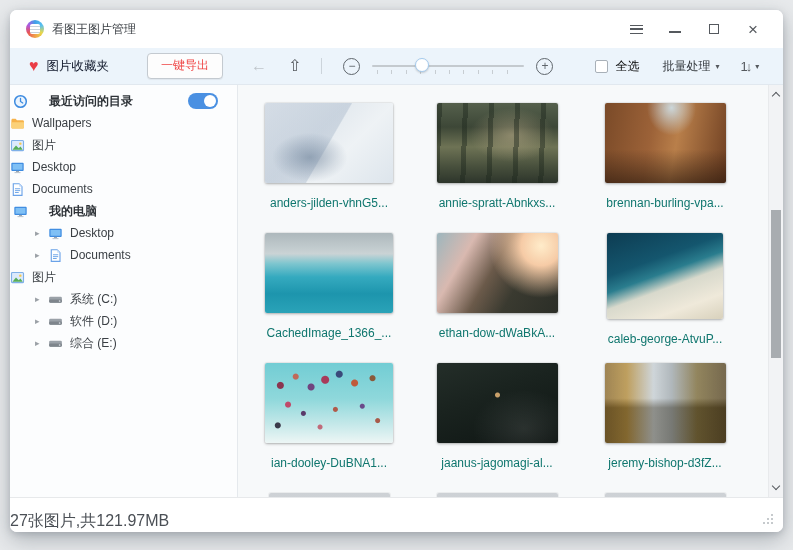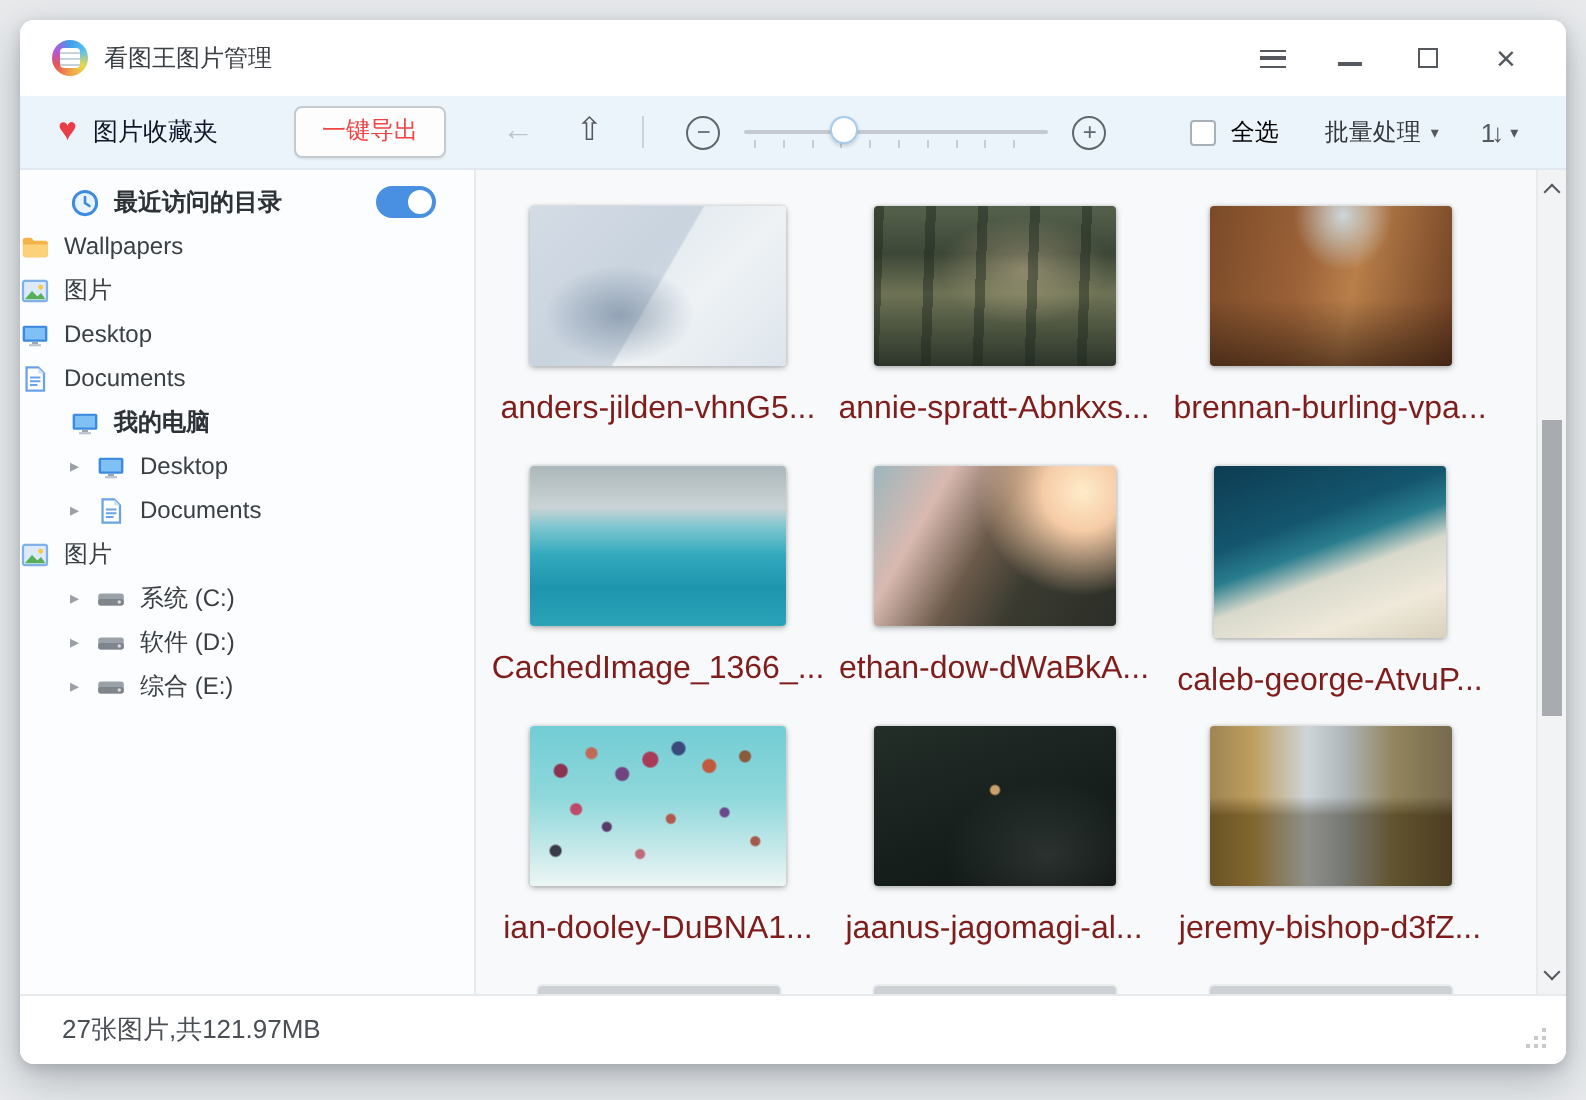--- a/index.html
+++ b/index.html
@@ -57,33 +57,33 @@
   .caret { margin-left:5px; font-size:8px; color:#55595e; }
   .sort-btn { margin-left:21px; display:flex; align-items:center; color:#55595e; }
   .sort-glyph { font-size:13px; letter-spacing:-2px; color:#55595e; }
 
   
   .app-body { flex:1; display:flex; min-height:0; }
   .sidebar { width:228px; flex:0 0 228px; background:#fcfdfe; border-right:1px solid #e5e9ed; padding-top:5px; }
   .srow { height:22px; display:flex; align-items:center; font-size:12px; color:#3a3f44; }
   .srow .sicon { width:15px; height:15px; flex:0 0 15px; margin-right:7px; display:block; }
   .grp { font-weight:700; color:#2d3237; }
-  .ind0 { padding-left:25px; }
+  .ind0 { padding-left:3px;gap:14px; }
   .ind1 { }
   .ind1e { padding-left:25px; }
   .expander { width:13px; flex:0 0 13px; font-size:9px; color:#9aa0a6; line-height:1; }
   .toggle { margin-left:auto; margin-right:19px; width:30px; height:16px; border-radius:8px; background:#4a90e2; position:relative; }
   .toggle::after { content:""; position:absolute; right:2px; top:2px; width:12px; height:12px; border-radius:50%; background:#fff; }
 
   .content { flex:1; position:relative; background:#f7f9fa; overflow:hidden; }
   .grid { position:absolute; left:7px; top:18px; display:grid; grid-template-columns:repeat(3,168px); grid-auto-rows:130px; }
   .cell { display:flex; flex-direction:column; align-items:center; }
   .thumb { width:121px; height:80px; border-radius:2px;
     box-shadow:0 1px 3px rgba(0,0,0,.28), 0 0 0 1px rgba(0,0,0,.04); }
-  .fname { margin-top:13px; font-size:16px; color:#7f1d1d; white-space:nowrap; }
+  .fname { margin-top:13px; font-size:12px; color:#0f766e; white-space:nowrap; }
 
   [data-thumb="snow-aerial"] { width:128px;
     background:radial-gradient(ellipse at 35% 68%, rgba(98,120,145,.55) 0%, rgba(98,120,145,0) 32%),
       linear-gradient(120deg, rgba(140,160,185,.30) 49.6%, rgba(140,160,185,0) 50.4%),
       linear-gradient(135deg,#f3f6f8 0%,#e4eaef 40%,#eef2f5 62%,#dde5ec 100%); }
   [data-thumb="forest-deer"] {
     background:repeating-linear-gradient(92deg, rgba(28,38,28,.45) 0 5px, rgba(0,0,0,0) 5px 26px),
       radial-gradient(ellipse at 62% 40%, rgba(190,175,140,.55) 0%, rgba(190,175,140,0) 40%),
       linear-gradient(180deg,#55604c 0%,#3d4737 30%,#6e7355 55%,#474f3c 80%,#2d352b 100%); }
   [data-thumb="canyon"] {
@@ -126,21 +126,21 @@
   
   .scrollbar { width:15px; flex:0 0 15px; background:#f2f3f5; border-left:1px solid #e8eaec;
     position:relative; display:flex; flex-direction:column; align-items:center; }
   .chev { width:6px; height:6px; border-left:1.6px solid #55595e; border-top:1.6px solid #55595e; }
   .chev-up { transform:rotate(45deg); margin-top:8px; }
   .chev-down { transform:rotate(225deg); margin-top:auto; margin-bottom:8px; }
   .sb-thumb { position:absolute; left:2px; top:125px; width:10px; height:148px; background:#a8acb0; }
 
   
   .statusbar { height:35px; flex:0 0 35px; background:#fff; border-top:1px solid #e7e9eb;
-    display:flex; align-items:center; padding-left:21px; font-size:13px; color:#4a4f55; position:relative; }
+    display:flex; align-items:flex-end; font-size:16px; color:#4a4f55; position:relative; }
   .grip { position:absolute; right:9px; bottom:7px; width:12px; height:12px; }
 </style>
 </head>
 <body>
 
 <div class="window">
 
   <div class="titlebar">
     <span class="app-logo"></span>
     <span class="title">看图王图片管理</span>

